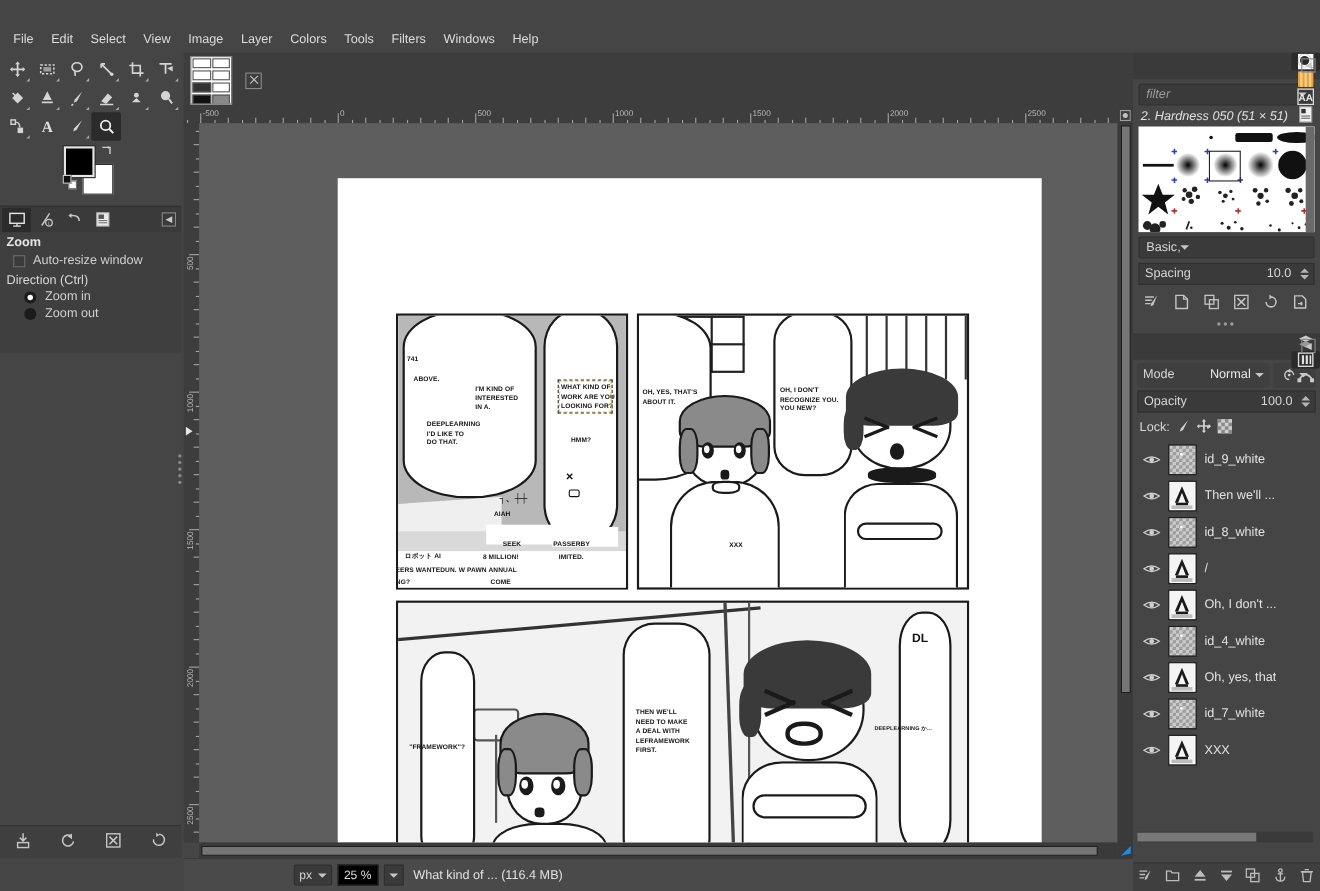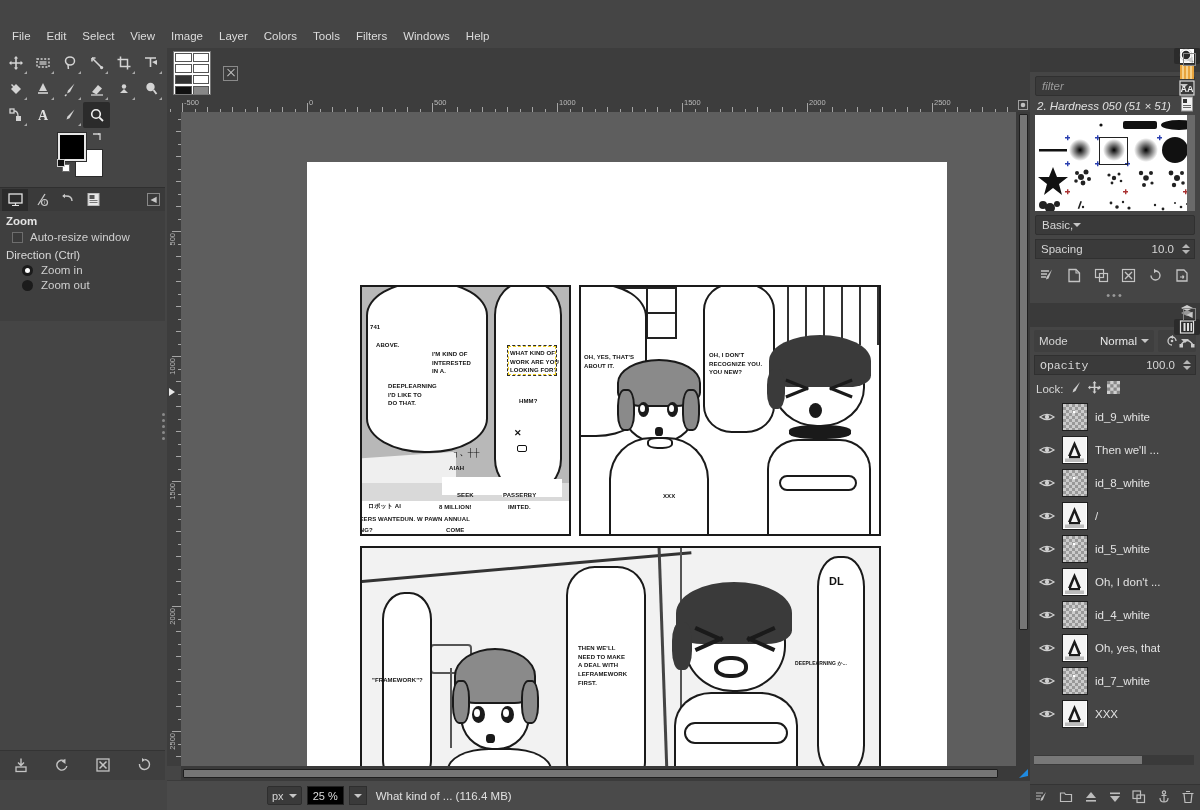--- a/index.html
+++ b/index.html
@@ -286,21 +286,21 @@
   .mode-box .mlabel { color: #d6d6d6; }
   .mode-box .mval { color: #e8e8e8; margin-left: auto; margin-right: 4px; }
   .mode-extra {
     width: 38px; height: 22px; background: #3f3f3f; border-radius: 2px;
     display: flex; align-items: center; justify-content: center; gap: 2px;
   }
   .opacity-row {
     margin: 3px 4px; height: 20px; background: #3a3a3a; border: 1px solid #303030;
     display: flex; align-items: center; position: relative;
   }
-  .opacity-row .lbl { padding-left: 5px; font-size: 11.5px; font-family: Liberation Mono, monospace; }
+  .opacity-row .lbl { padding-left: 5px; font-size: 11.5px; }
   .opacity-row .val { position: absolute; right: 20px; font-size: 11.5px; }
   .lock-row { display: flex; align-items: center; gap: 4px; margin: 5px 6px 3px; }
   .lock-row .lk { font-size: 11.5px; color: #d6d6d6; }
 
   .layers-list {
     position: absolute; left: 0; top: 0; width: 170px; height: 355px; overflow: hidden;
   }
   .layer-row {
     height: 33px; display: flex; align-items: center; gap: 7px; padding-left: 9px; cursor: pointer;
   }
@@ -1220,32 +1220,20 @@
               </svg></div>
             <div class="layer-name">/</div>
           </div>
           <div class="layer-row">
             <div class="eye">
               <svg width="17" height="12" viewBox="0 0 17 12">
                 <path d="M1 6 Q8.5 0.5 16 6 Q8.5 11.5 1 6 Z" fill="none" stroke="#cfcfcf" stroke-width="1.2"></path>
                 <circle cx="8.5" cy="6" r="2.3" fill="#cfcfcf"></circle>
               </svg>
             </div>
-            <div class="thumb"><svg width="23" height="25" viewBox="0 0 23 25">
-                <circle cx="11" cy="8" r="1.3" fill="#fff"></circle>
-              </svg></div>
-            <div class="layer-name">id_5_white</div>
-          </div>
-          <div class="layer-row">
-            <div class="eye">
-              <svg width="17" height="12" viewBox="0 0 17 12">
-                <path d="M1 6 Q8.5 0.5 16 6 Q8.5 11.5 1 6 Z" fill="none" stroke="#cfcfcf" stroke-width="1.2"></path>
-                <circle cx="8.5" cy="6" r="2.3" fill="#cfcfcf"></circle>
-              </svg>
-            </div>
             <div class="thumb text-thumb"><svg width="23" height="25" viewBox="0 0 23 25">
                 <rect width="23" height="25" fill="#f4f4f4"></rect>
                 <path d="M11.5 4 L18 19 L15 19 L11.5 10 L8 19 L5 19 Z" fill="#1a1a1a"></path>
                 <rect x="6" y="19" width="11" height="2.4" fill="#1a1a1a"></rect>
                 <rect x="2" y="21.5" width="19" height="3.5" fill="#bdbdbd"></rect>
               </svg></div>
             <div class="layer-name">Oh, I don't ...</div>
           </div>
           <div class="layer-row">
             <div class="eye">

